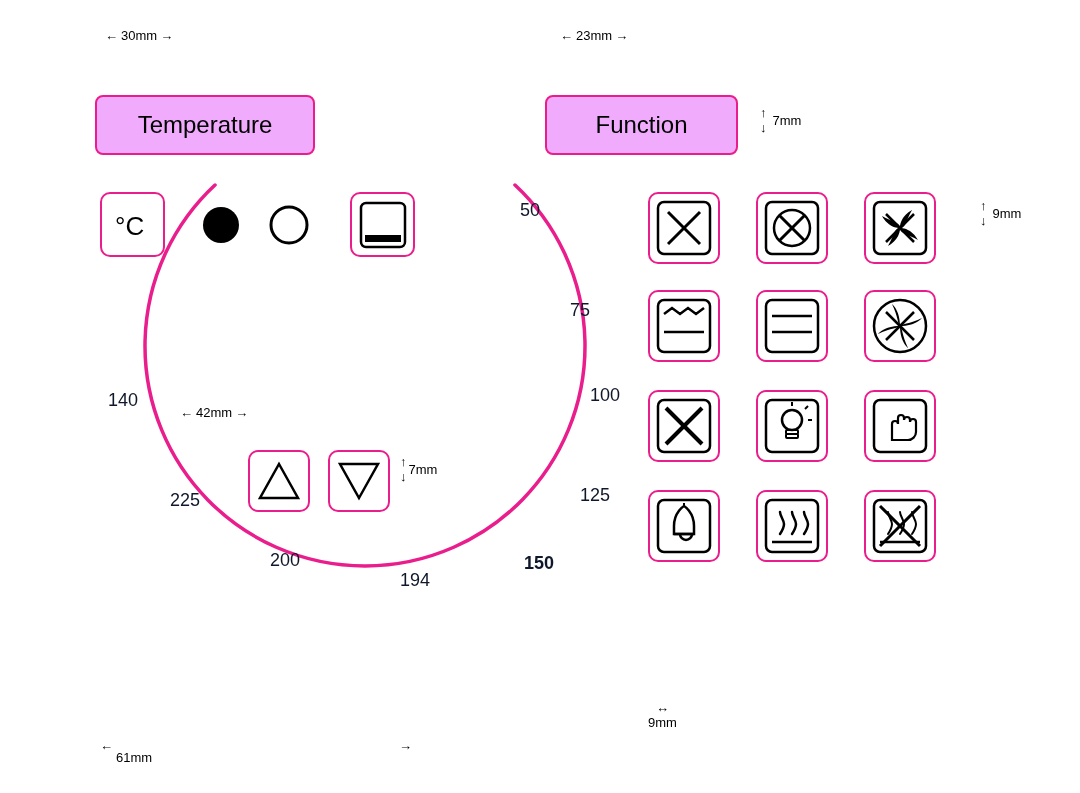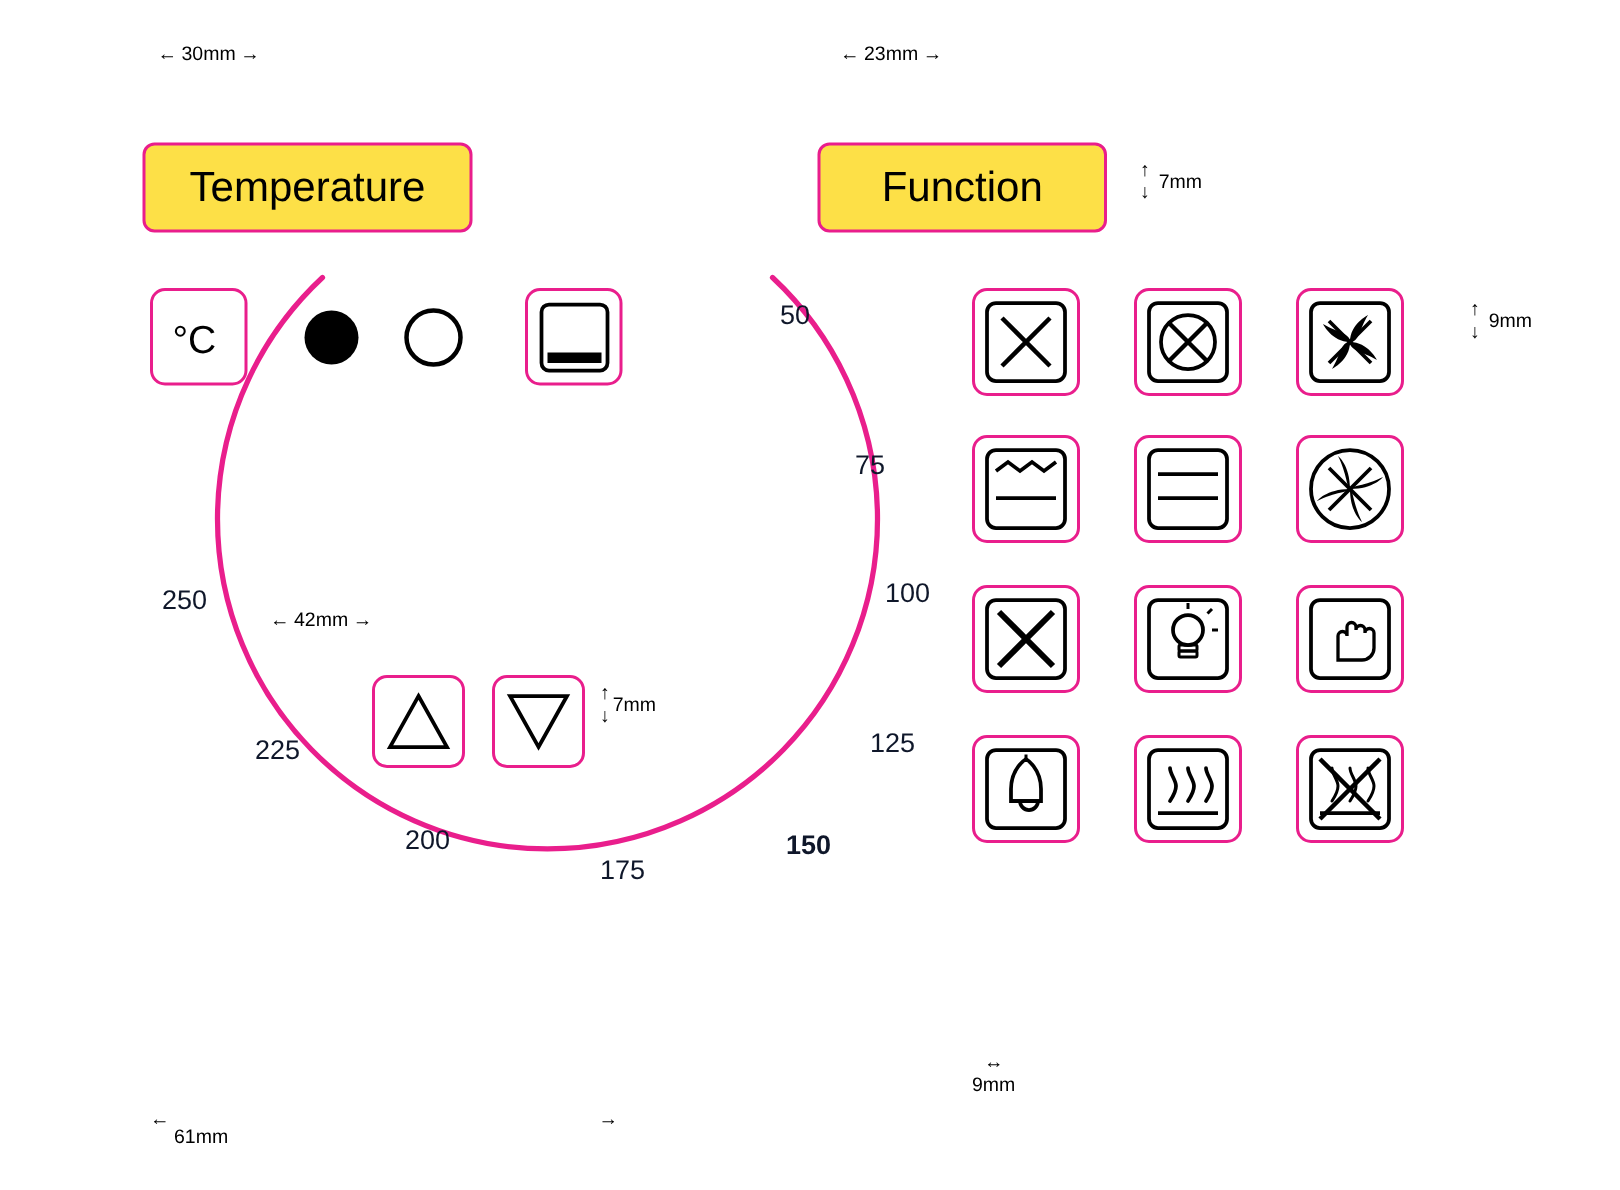--- a/index.html
+++ b/index.html
@@ -18,23 +18,23 @@
       position: relative;
       background: #fff;
     }
 
     
     .label-box {
       position: absolute;
       border: 2px solid #e91e8c;
       border-radius: 8px;
       padding: 6px 34px;
-      font-size: 28px;
+      font-size: 24px;
       color: #000;
-      background: #fde047;
+      background: #f0abfc;
       display: flex;
       align-items: center;
       justify-content: center;
     }
 
     
     .icon-btn {
       position: absolute;
       border: 2.5px solid #e91e8c;
       border-radius: 10px;
@@ -136,27 +136,27 @@
   <div class="dial-num" style="top:200px; left:520px;">50</div>
 
   <div class="dial-num" style="top:300px; left:570px;">75</div>
 
   <div class="dial-num" style="top:385px; left:590px;">100</div>
 
   <div class="dial-num" style="top:475px; left:580px;margin-top:10px;">125</div>
 
   <div class="dial-num" style="top:553px; left:524px;font-weight:bold;">150</div>
 
-  <div class="dial-num" style="top:570px; left:400px;">175</div>
+  <div class="dial-num" style="top:570px; left:400px;">194</div>
 
   <div class="dial-num" style="top:550px; left:270px;">200</div>
 
   <div class="dial-num" style="top:490px; left:150px;margin-left:20px;">225</div>
 
-  <div class="dial-num" style="top:390px; left:108px;">250</div>
+  <div class="dial-num" style="top:390px; left:108px;">140</div>
 
   <div style="position:absolute; top:405px; left:180px; display:flex; align-items:center; gap:3px; font-size:13px;">
     <span>←</span>
     <span>42mm</span>
     <span>→</span>
   </div>
 
   <div class="icon-btn" style="top:450px; left:248px; width:62px; height:62px;">
     <svg width="50" height="50" viewBox="0 0 50 50">
       <polygon points="25,8 44,42 6,42" fill="none" stroke="#000" stroke-width="2.5"></polygon>

